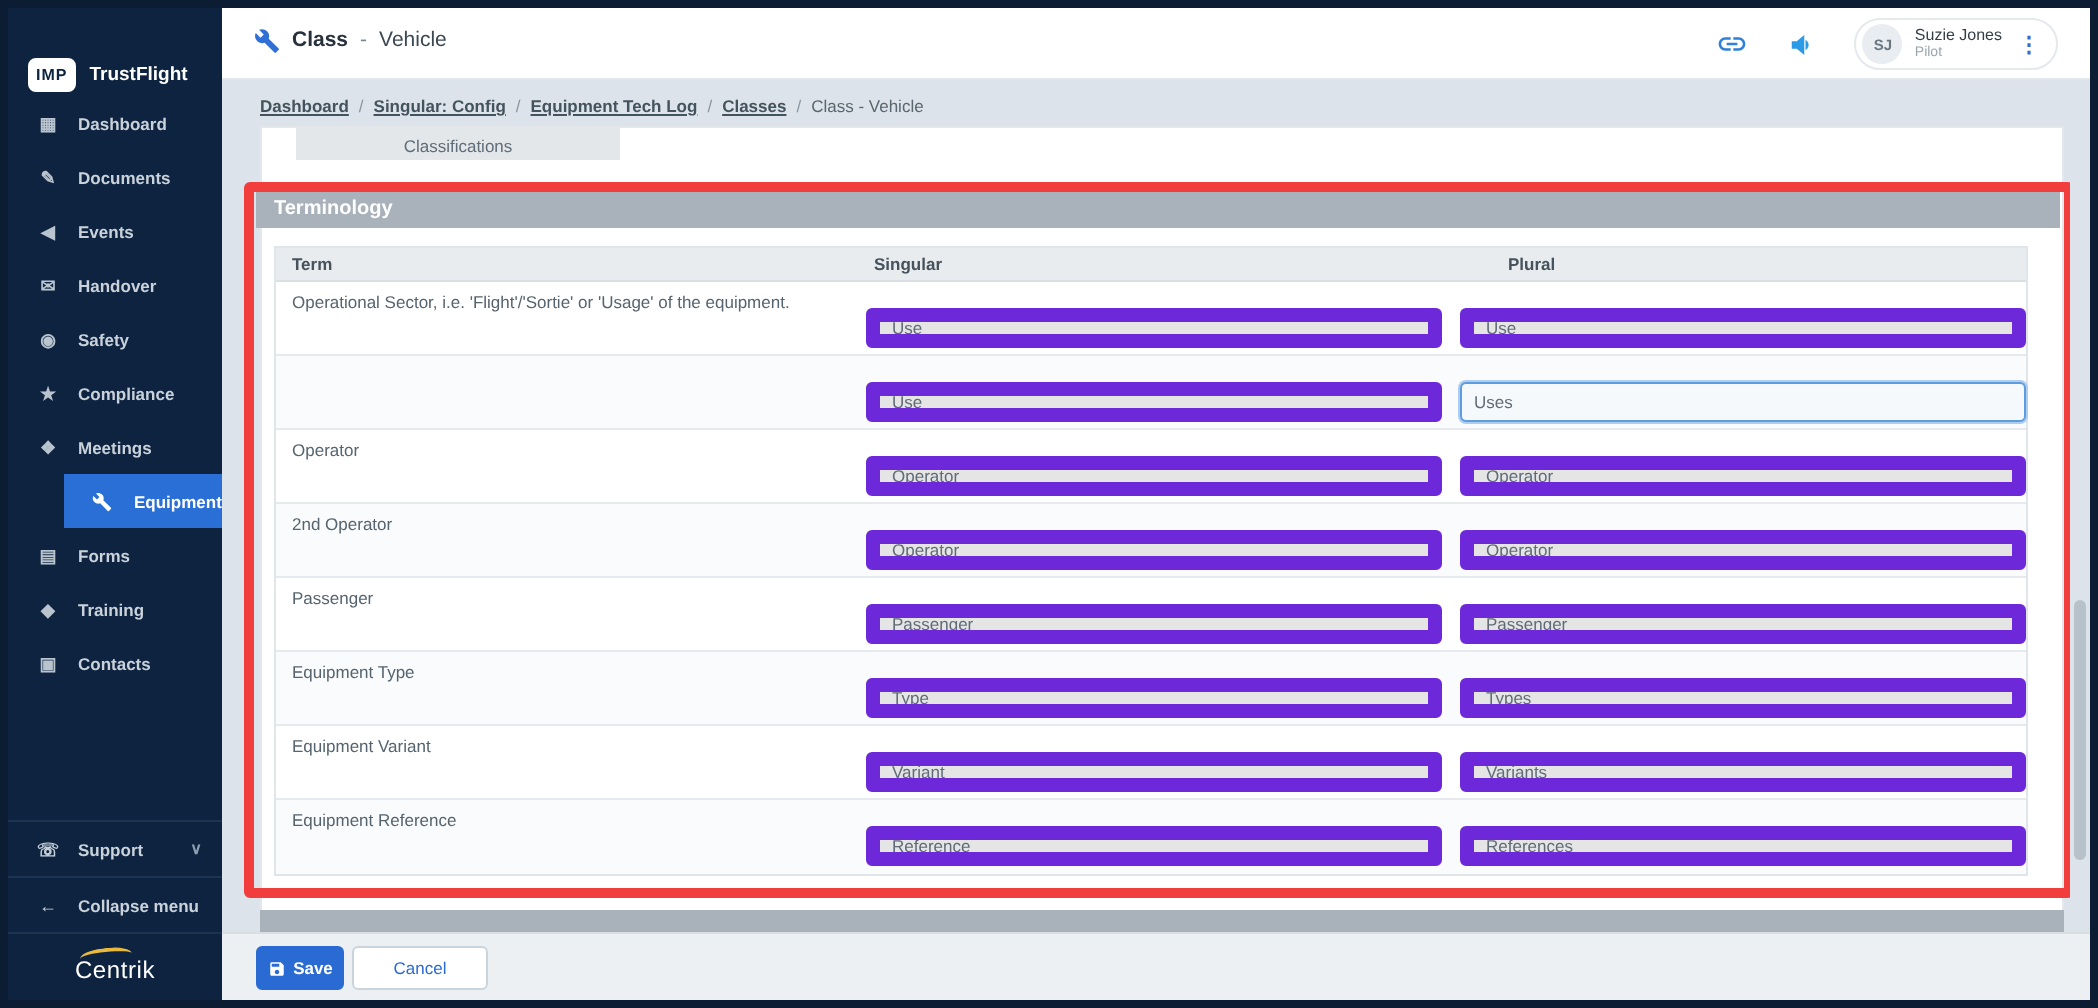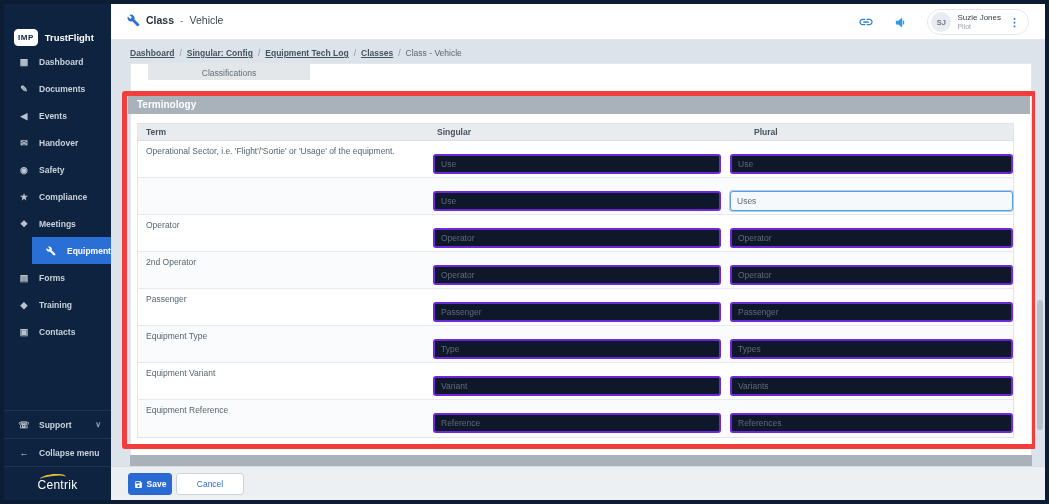--- a/index.html
+++ b/index.html
@@ -70,21 +70,21 @@
   .t-table { position:absolute; left:133px; top:119px; width:877px; z-index:2; border:1px solid #e0e5e9; }
   .thead { height:17px; background:#e8ecef; position:relative; border-bottom:1px solid #d9dfe4; }
   .th { position:absolute; top:0; font-size:8.5px; font-weight:bold; color:#46525c; line-height:17px; }
   .th-term { left:8px; }
   .th-singular { left:299px; }
   .th-plural { left:616px; }
   .trow { height:37px; position:relative; border-bottom:1px solid #e6eaee; background:#ffffff; }
   .trow:nth-child(odd) { background:#fafbfc; }
   .trow:last-child { border-bottom:none; }
   .term-label { position:absolute; left:8px; top:5px; font-size:8.5px; color:#56646f; }
-  .t-input { position:absolute; top:13px; height:20px; background:#0f172a; border:2px solid #6d28d9;
+  .t-input { position:absolute; top:13px; height:20px; background:#e5e5e5; border:7px solid #6d28d9;
              border-radius:3px; font-family:"Liberation Sans", sans-serif; font-size:8.5px; color:#5f6c78;
              padding:0 6px; outline:none; }
   .in-singular { left:295px; width:288px; }
   .in-plural { left:592px; width:283px; }
   .t-input.focused { border:1px solid #5e9ce0; box-shadow:0 0 0 1px #aecdf0; background:#f6f9fc; }
 
   
   .next-partial { position:absolute; left:126px; top:451px; width:902px; height:11px; background:#a9b2bb; z-index:2; }
 
   

